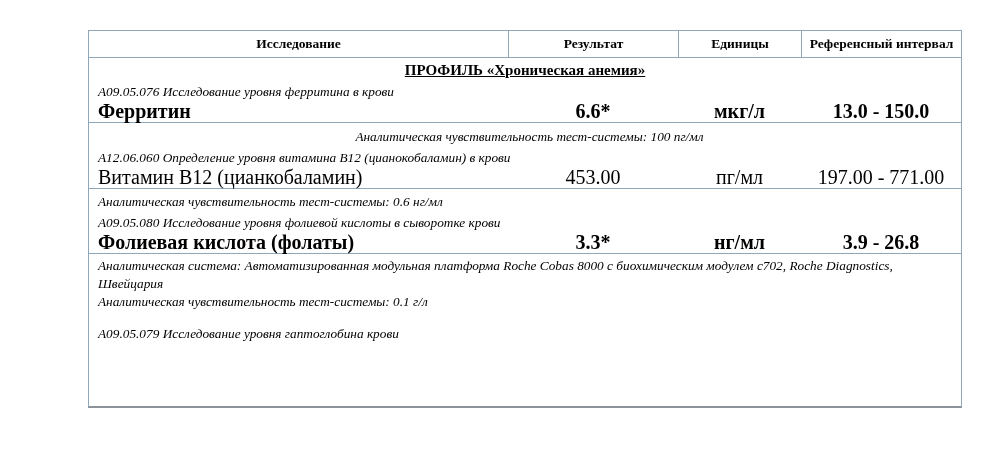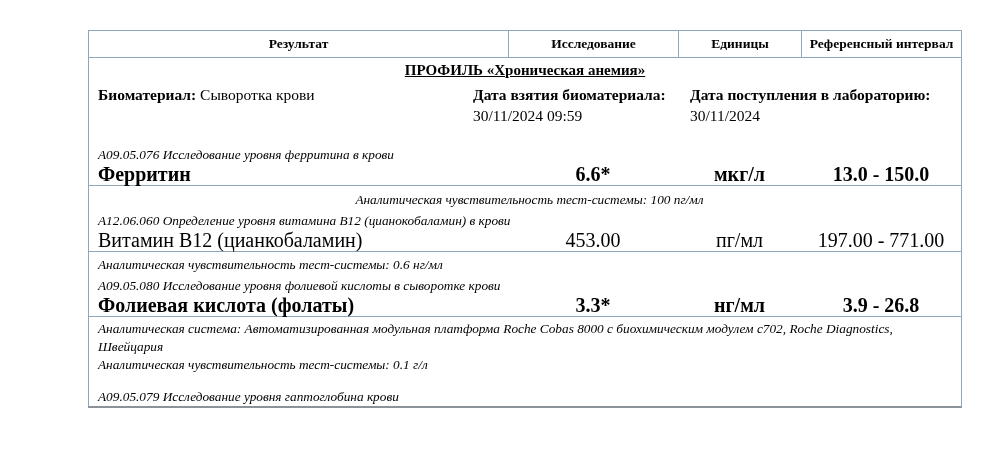--- a/index.html
+++ b/index.html
@@ -54,44 +54,30 @@
   .rule{height:0;border-top:1px solid #8ea7ba;}
   .mt2{margin-top:14px;}.mt3{margin-top:3px;}.mt4{margin-top:4px;}.mt5{margin-top:5px;text-align:center;}
 </style>
 </head>
 <body>
 
 <div class="page">
   <div class="report">
 
     <div class="header-row">
+      <div class="hcell">Исследование</div>
       <div class="hcell">Результат</div>
-      <div class="hcell">Исследование</div>
       <div class="hcell">Единицы</div>
       <div class="hcell">Референсный интервал</div>
     </div>
 
     <div class="profile">
       <span>ПРОФИЛЬ «Хроническая анемия»</span>
     </div>
 
-    <div class="bio">
-      <div class="col-a">
-        <span class="lbl">Биоматериал:</span>
-        <span>Сыворотка крови</span>
-      </div>
-      <div class="col-b">
-        <div class="lbl">Дата взятия биоматериала:</div>
-        <div class="val">30/11/2024 09:59</div>
-      </div>
-      <div class="col-c">
-        <div class="lbl">Дата поступления в лабораторию:</div>
-        <div class="val">30/11/2024</div>
-      </div>
-    </div>
 
     <div class="note">A09.05.076 Исследование уровня ферритина в крови</div>
     <div class="row bold">
       <div class="name">Ферритин</div>
       <div class="c">6.6*</div>
       <div class="c">мкг/л</div>
       <div class="c">13.0 - 150.0</div>
     </div>
     <div class="rule"></div>
     <div class="note mt5">Аналитическая чувствительность тест-системы: 100 пг/мл</div>

